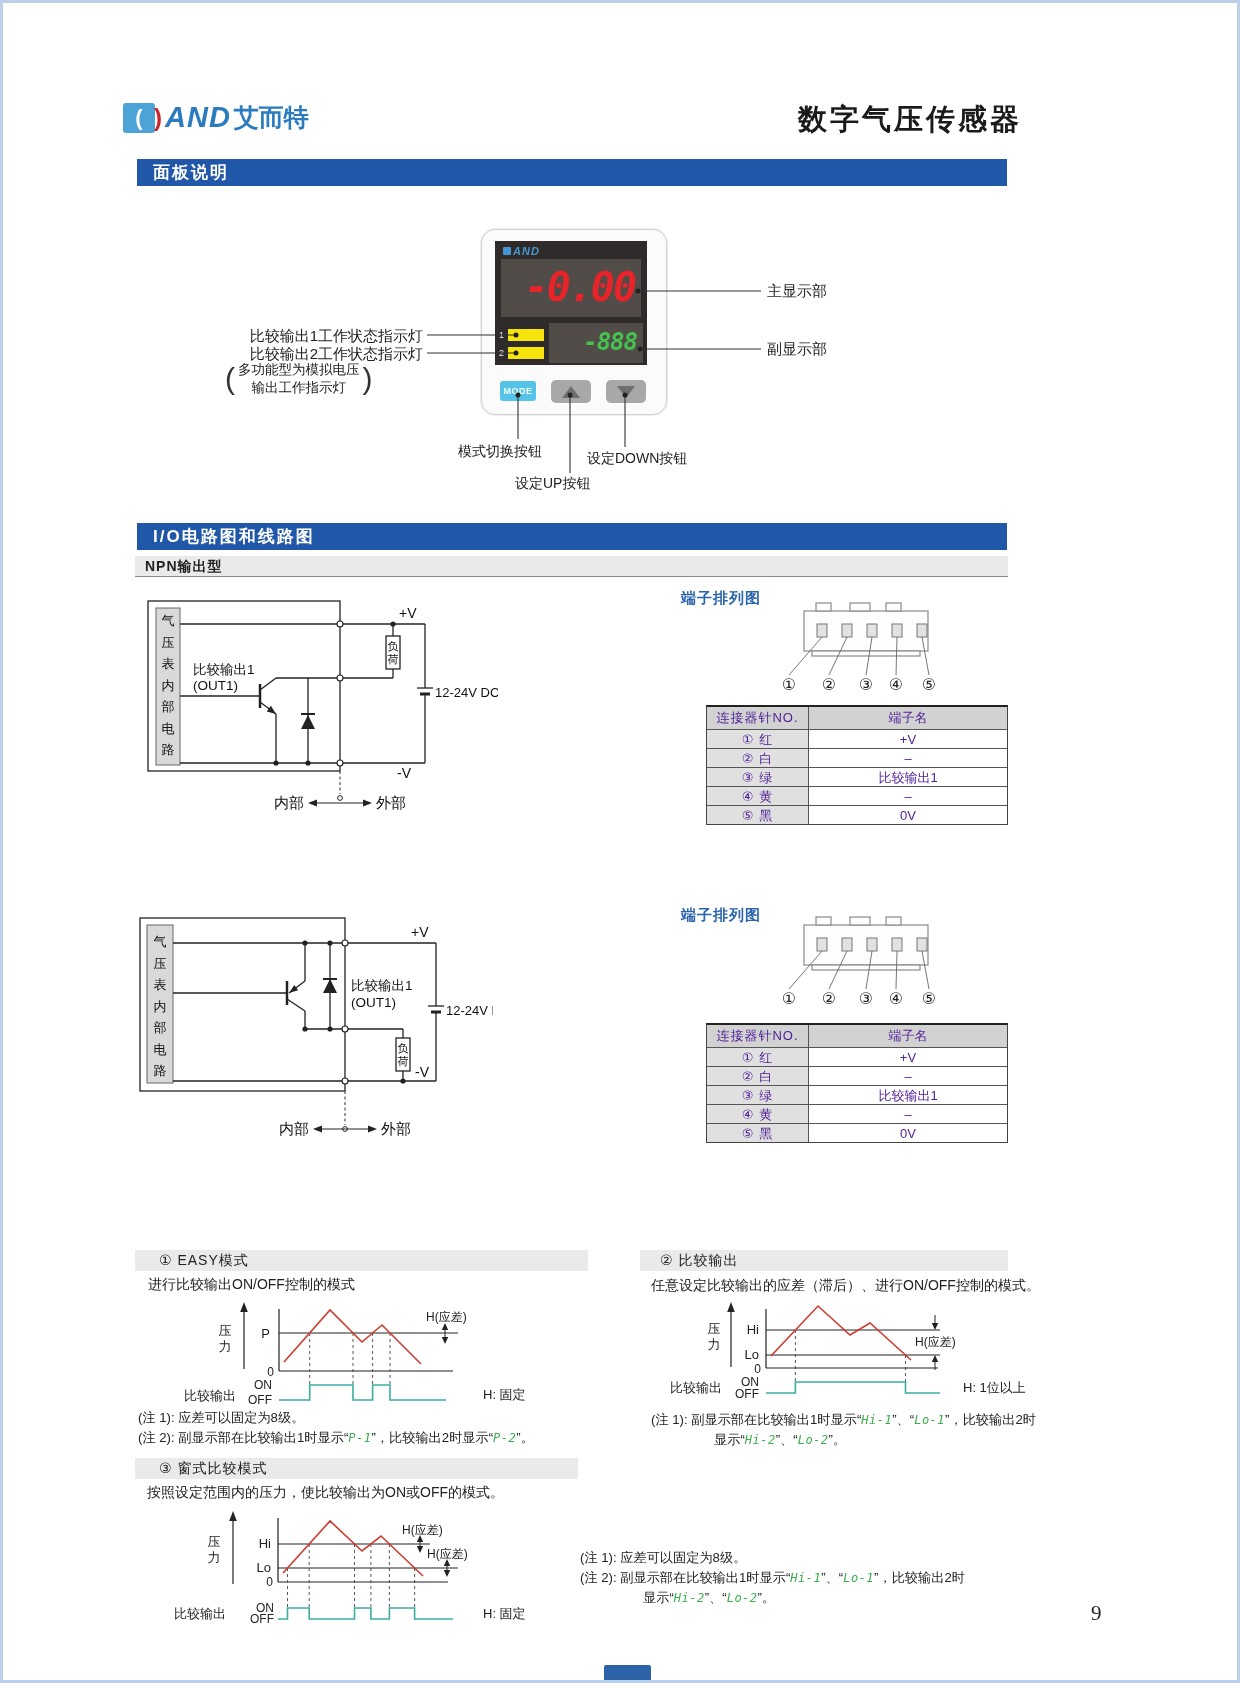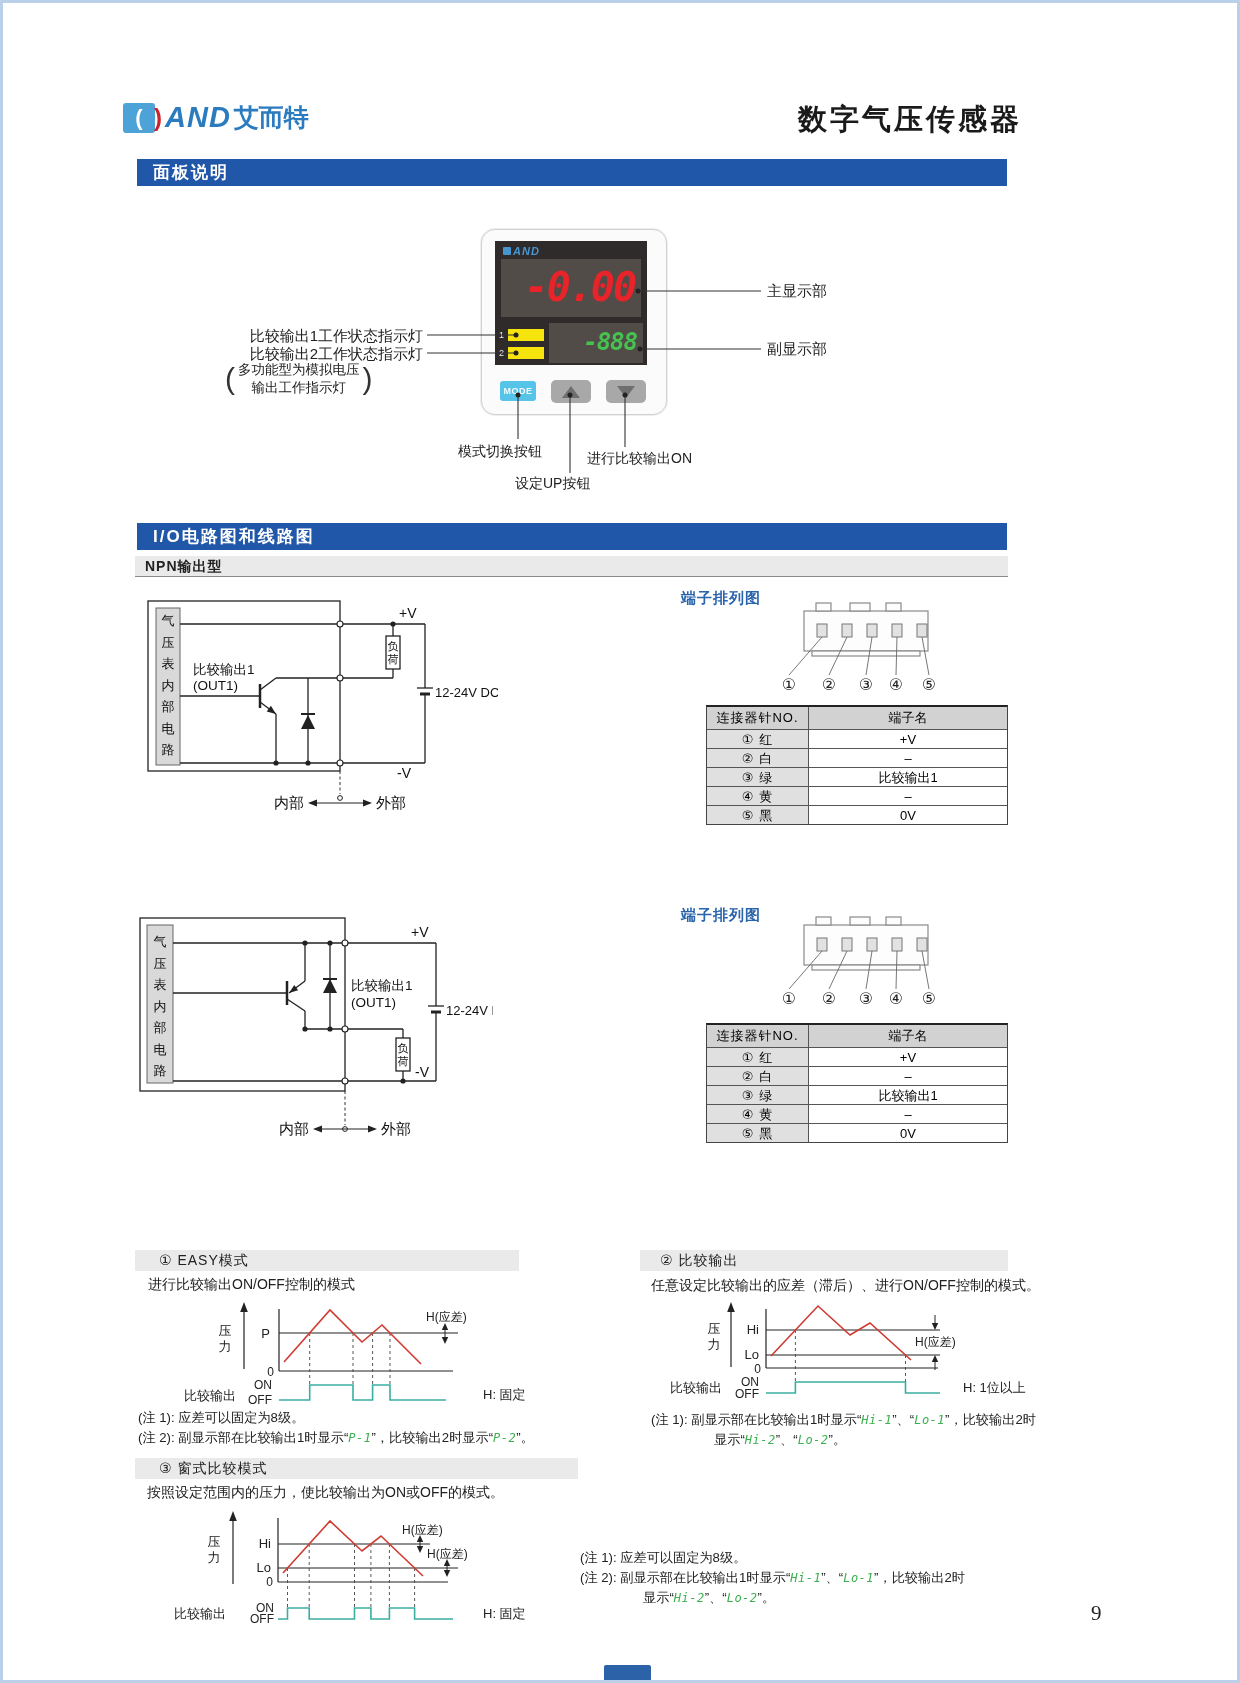--- a/index.html
+++ b/index.html
@@ -38,21 +38,21 @@
            display:flex;align-items:center;justify-content:center;}
   .tri-up{width:0;height:0;border-left:9px solid transparent;border-right:9px solid transparent;border-bottom:12px solid #6f6f6f;}
   .tri-down{width:0;height:0;border-left:9px solid transparent;border-right:9px solid transparent;border-top:12px solid #6f6f6f;}
   .paren-note{position:absolute;left:222px;top:358px;display:flex;align-items:center;color:#222;}
   .paren-note .par{font-size:30px;font-weight:300;color:#333;}
   .paren-note .col{font-size:13.5px;text-align:center;line-height:18px;padding:0 3px;}
   
   .vtext{position:absolute;width:20px;font-size:13px;line-height:21.5px;text-align:center;
          word-break:break-all;color:#111;}
   
-  .term-table{position:absolute;width:302px;border:1px solid #444;border-top:2px solid #222;font-size:13px;color:#000000;background:#fff;}
+  .term-table{position:absolute;width:302px;border:1px solid #444;border-top:2px solid #222;font-size:13px;color:#4c1d95;background:#fff;}
   .trow{display:flex;border-top:1px solid #555;height:19px;line-height:19px;}
   .trow.thead{border-top:none;height:22px;line-height:22px;}
   .tc1{width:102px;background:#e0e0e0;border-right:1px solid #555;text-align:center;letter-spacing:1px;}
   .tc2{flex:1;background:#fff;text-align:center;}
   .thead .tc1,.thead .tc2{background:#d2d2d2;}
   .footer-mark{position:absolute;left:601px;top:1662px;width:47px;height:18px;background:#2b62a8;border-radius:2px;}
   .pagenum{position:absolute;left:1088px;top:1598px;font-family:"Liberation Serif","DejaVu Serif",serif;font-size:21px;color:#222;}
   svg text{font-family:"Liberation Sans","DejaVu Sans",sans-serif;}
 </style>
 </head>
@@ -115,21 +115,21 @@
   <div class="lbl" style="left:764px;top:337px;">副显示部</div>
   <div class="lbl" style="left:180px;top:324px;width:240px;text-align:right;">比较输出1工作状态指示灯</div>
   <div class="lbl" style="left:180px;top:342px;width:240px;text-align:right;">比较输出2工作状态指示灯</div>
   <div class="paren-note">
     <span class="par">(</span>
     <span class="col"><span>多功能型为模拟电压</span><br>
     <span>输出工作指示灯</span></span>
     <span class="par">)</span>
   </div>
   <div class="lbl14" style="left:455px;top:440px;">模式切换按钮</div>
-  <div class="lbl14" style="left:584px;top:447px;">进行比较输出ON</div>
+  <div class="lbl14" style="left:584px;top:447px;">设定DOWN按钮</div>
   <div class="lbl14" style="left:512px;top:472px;">设定UP按钮</div>
 
   <div class="secbar" style="top:520px;">I/O电路图和线路图</div>
   <div class="subbar" style="top:553px;width:873px;padding-left:10px;">NPN输出型</div>
 
   <svg class="abs" style="left:135px;top:578px;" width="360" height="255" viewBox="0 0 360 255">
     <rect x="10" y="20" width="192" height="170" fill="none" stroke="#222" stroke-width="1.3"></rect>
     <rect x="18" y="27" width="24" height="157" fill="#d9d9d9" stroke="#666" stroke-width="1"></rect>
     <g stroke="#222" stroke-width="1.3" fill="none">
       <line x1="42" y1="43" x2="287" y2="43"></line>
@@ -348,21 +348,21 @@
         <div class="tc1">④ 黄</div>
         <div class="tc2">–</div>
       </div>
     <div class="trow">
         <div class="tc1">⑤ 黑</div>
         <div class="tc2">0V</div>
       </div>
   </div>
 
 
-  <div class="modebar" style="left:132px;top:1247px;width:384px;padding-left:24px;">① EASY模式</div>
+  <div class="modebar" style="left:132px;top:1247px;width:453px;padding-left:24px;">① EASY模式</div>
   <div class="lbl14" style="left:145px;top:1273px;">进行比较输出ON/OFF控制的模式</div>
 
   <svg class="abs" style="left:165px;top:1296px;" width="390" height="108" viewBox="0 0 390 108">
     <g stroke="#222" stroke-width="1.2">
       <line x1="76" y1="70" x2="76" y2="12"></line>
       <line x1="111" y1="10" x2="111" y2="72"></line>
       <line x1="111" y1="72" x2="285" y2="72"></line>
       <line x1="111" y1="34" x2="290" y2="34" stroke-width="1"></line>
     </g>
     <polygon points="76,3 72.2,13 79.8,13" fill="#222"></polygon>

